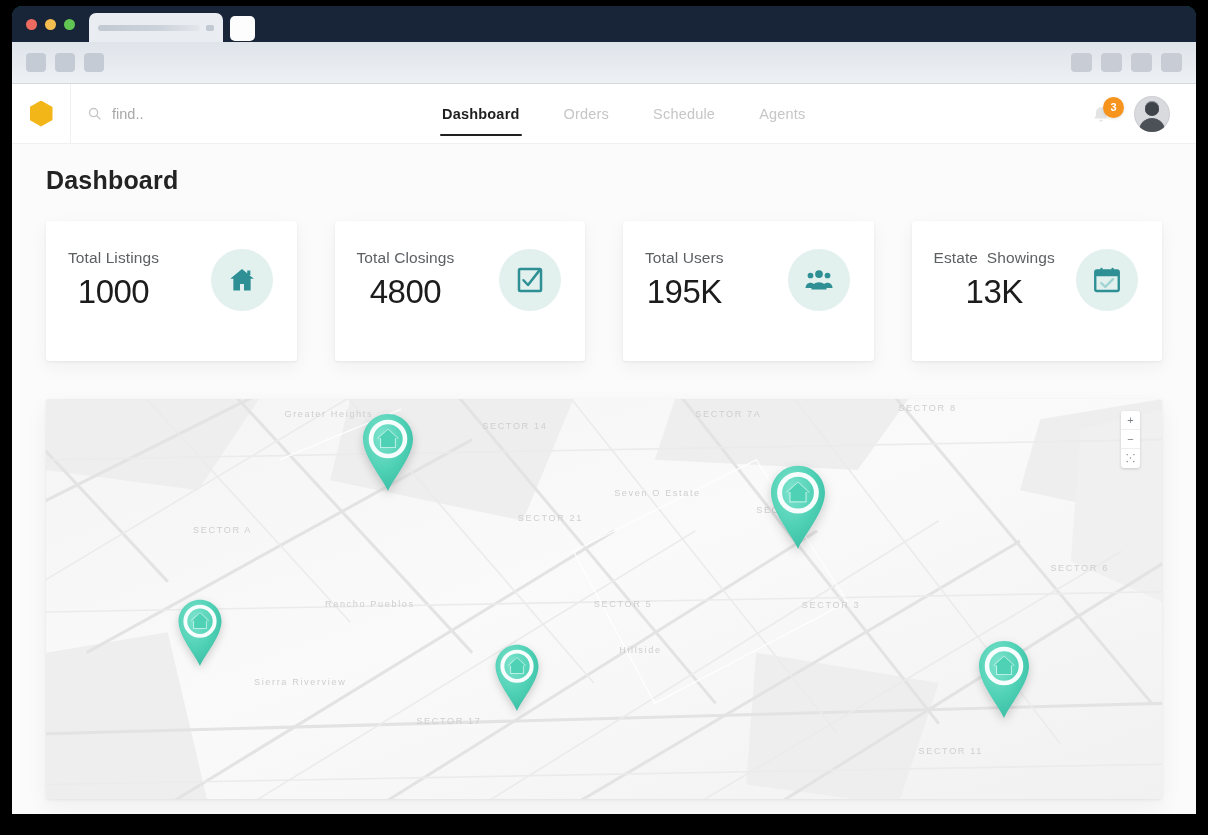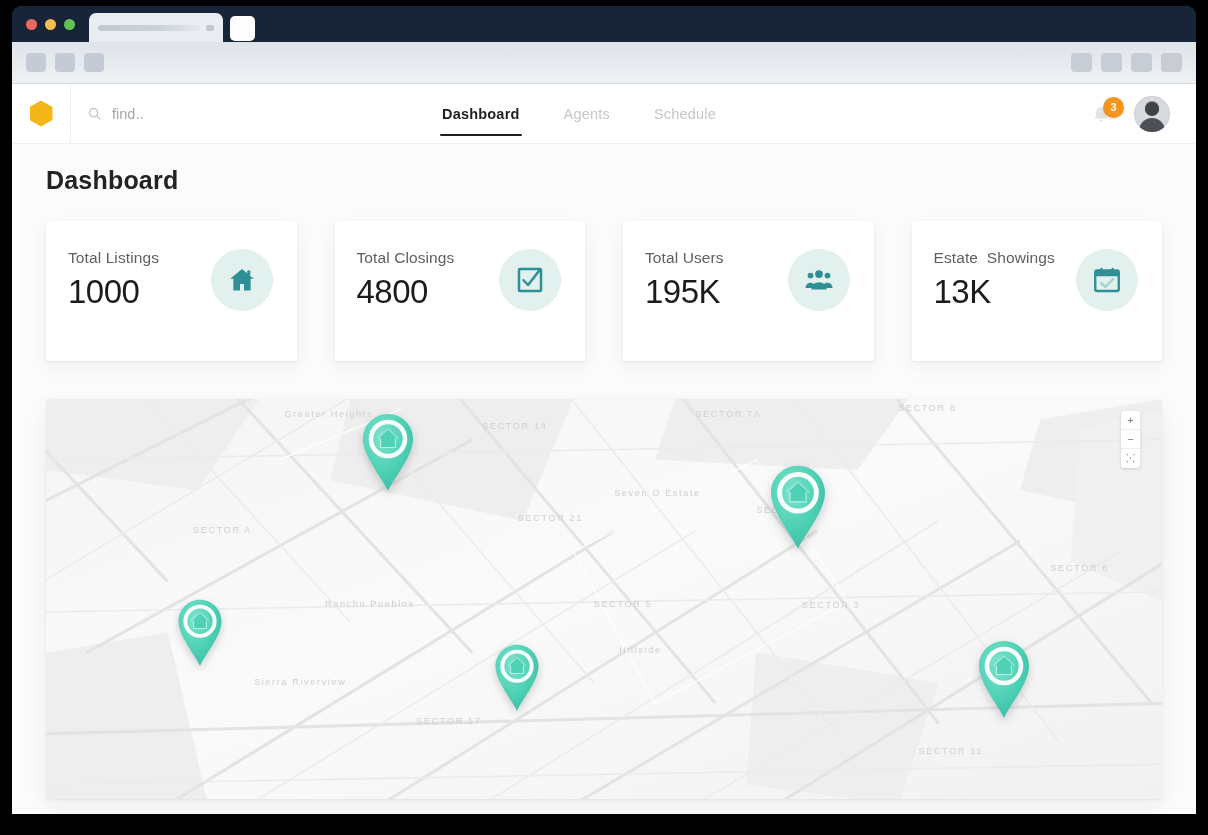--- a/index.html
+++ b/index.html
@@ -142,21 +142,21 @@
     background: #3f434a; z-index: 2;
   }
 
   
   .content { padding: 22px 34px 0 34px; }
   .page-title {
     font-size: 25px; font-weight: bold; color: #232323;
     letter-spacing: .2px; margin-bottom: 26px;
   }
 
-  .cards { display: flex; gap: 38px; }
+  .cards { display: flex; gap: 38px; text-align: center; }
   .card {
     flex: 1; background: #ffffff; border-radius: 3px;
     height: 140px; padding: 26px 24px 0 22px;
     display: flex; align-items: flex-start; justify-content: space-between;
     box-shadow: 0 1px 3px rgba(40,40,60,.07), 0 6px 18px rgba(40,40,60,.05);
   }
   .card-text { padding-top: 2px; }
   .card-label { font-size: 15.5px; color: #5d6063; letter-spacing: .1px; white-space: pre; }
   .card-value { font-size: 33px; color: #1c1c1c; margin-top: 6px; letter-spacing: -.5px; }
   .card-icon-circle {
@@ -234,22 +234,23 @@
         <div class="search-box">
           <svg class="search-icon" viewBox="0 0 24 24" fill="none" stroke="#9a9a9a" stroke-width="2.2">
             <circle cx="10.5" cy="10.5" r="6.5"></circle>
             <line x1="15.5" y1="15.5" x2="21" y2="21" stroke-linecap="round"></line>
           </svg>
           <input class="search-input" type="text" placeholder="find.." style="">
         </div>
 
         <nav class="nav">
           <div class="nav-item active">Dashboard</div>
+          <div class="nav-item">Orders</div>
+          <div class="nav-item">Schedule</div>
           <div class="nav-item">Agents</div>
-          <div class="nav-item">Schedule</div>
         </nav>
 
         <div class="appbar-right">
           <div class="bell-wrap">
             <svg class="bell-icon" viewBox="0 0 24 24" fill="#b4b4b4">
               <path d="M12 2.5a5.5 5.5 0 0 0-5.5 5.5v3.2L5 14.6h14l-1.5-3.4V8A5.5 5.5 0 0 0 12 2.5z"></path>
               <path d="M10 16.2a2 2 0 0 0 4 0z"></path>
             </svg>
             <span class="bell-badge">3</span>
           </div>

